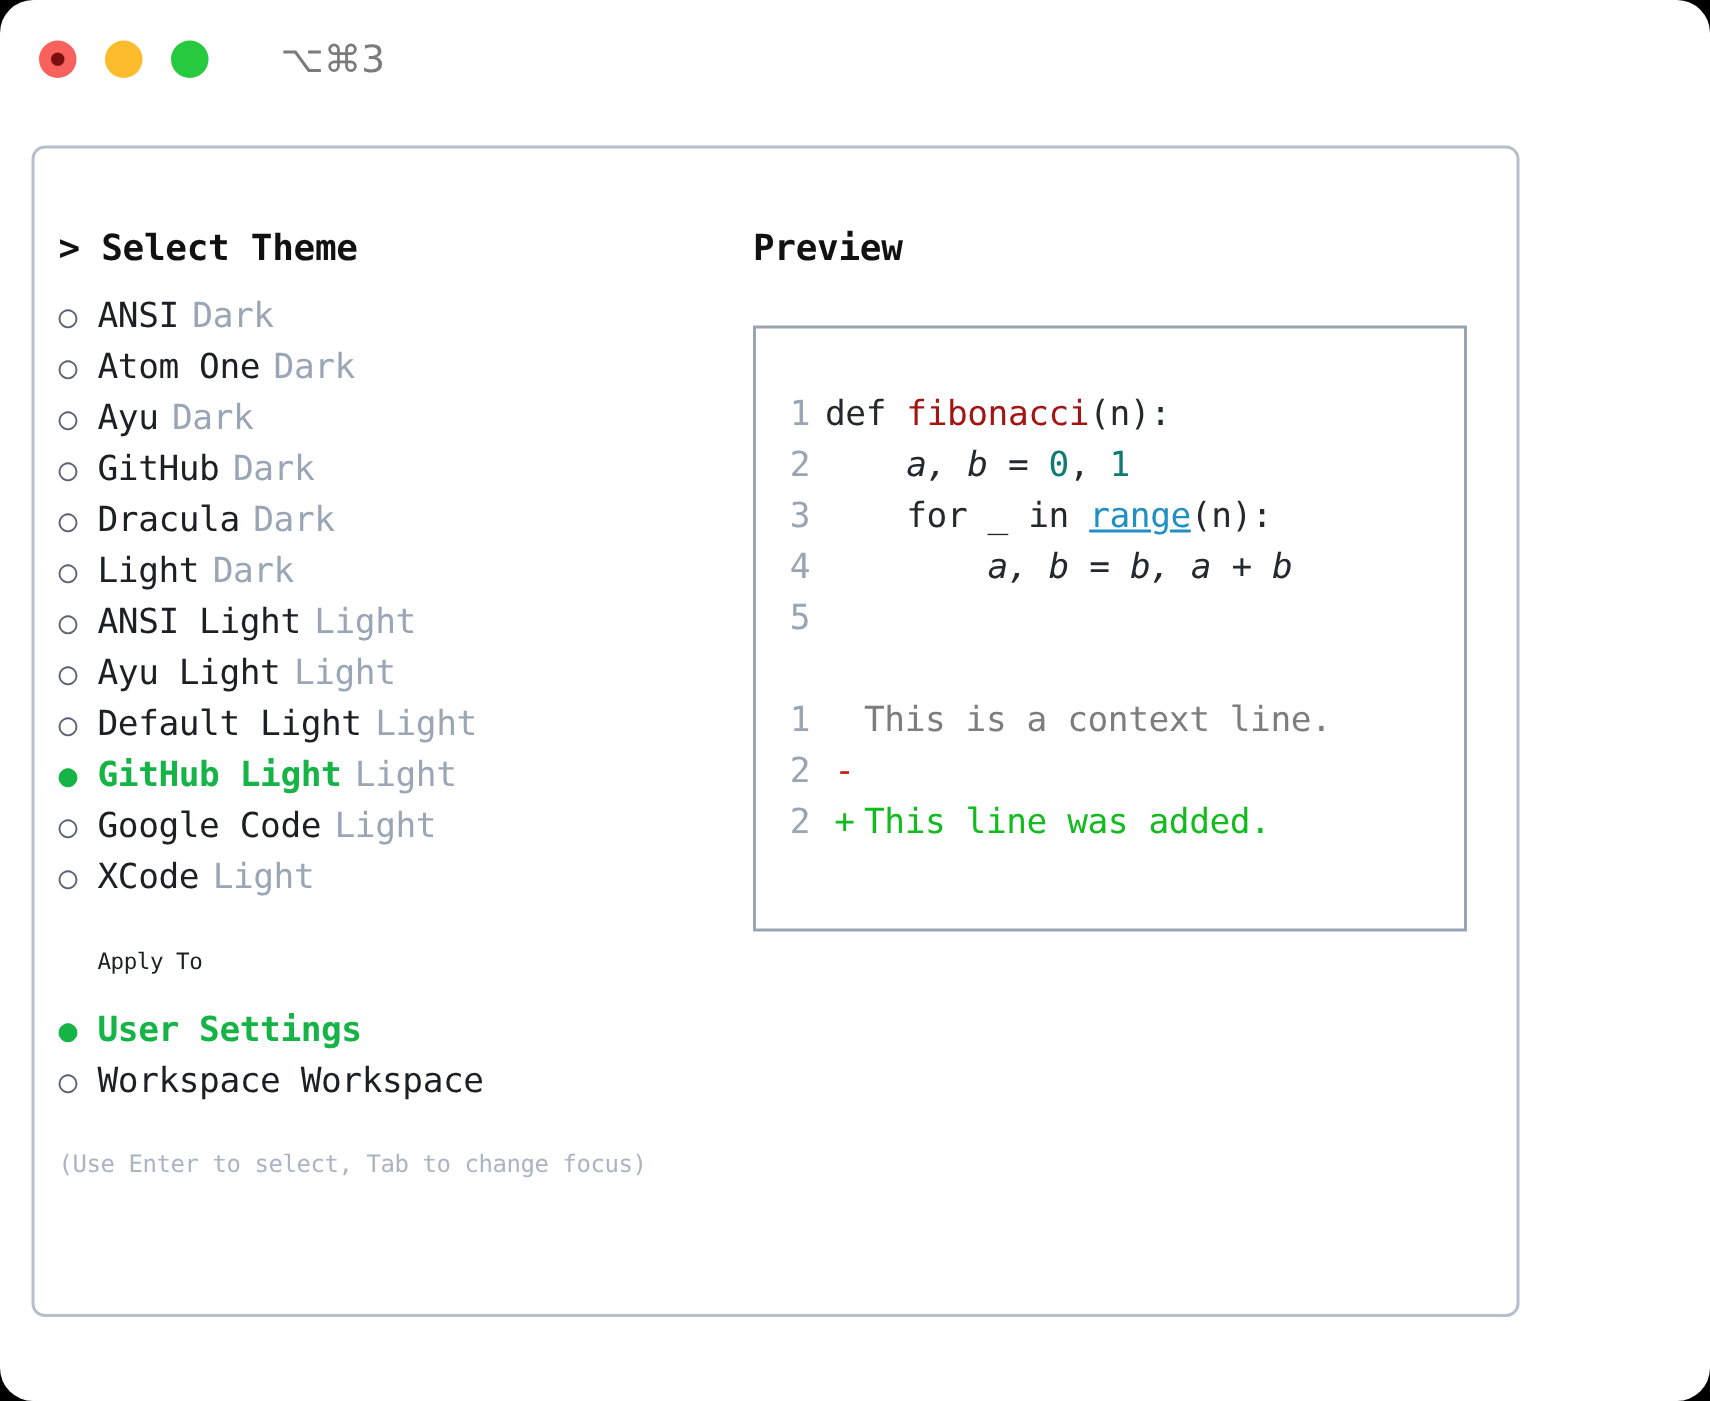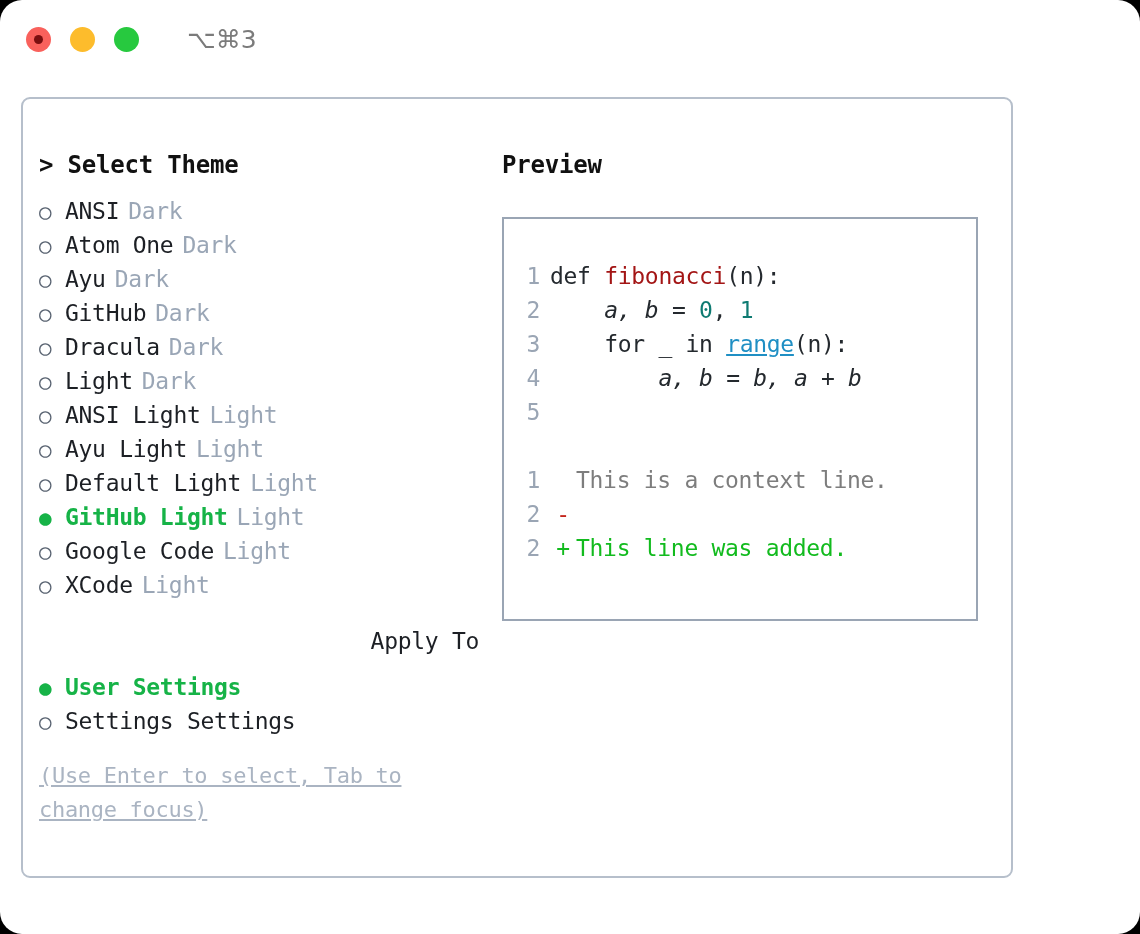--- a/index.html
+++ b/index.html
@@ -137,37 +137,35 @@
   }
   .opt-tag {
     color: #9aa6b6;
     margin-left: 9px;
   }
 
   .apply-block {
     margin-top: 34px;
   }
   .apply-title {
-    font-size: 23px;
+    font-size: 15px;
     color: #1c1f24;
     line-height: 34px;
     padding-left: 26px;
     white-space: pre;
     letter-spacing: -0.3px;
-    text-align: right;
   }
 
   .hint {
     margin-top: 33px;
-    font-size: 22px;
+    font-size: 16px;
     color: #aab4c2;
     line-height: 34px;
     width: 400px;
     letter-spacing: -0.3px;
-    text-decoration: underline;
   }
 
   
   .right-col {
     position: absolute;
     left: 479px;
     top: 49px;
     width: 490px;
   }
 
@@ -241,21 +239,21 @@
             <div class="opt-row"><span class="bullet">○</span><span class="opt-label">Default Light</span><span class="opt-tag">Light</span></div>
             <div class="opt-row selected"><span class="bullet selected">●</span><span class="opt-label">GitHub Light</span><span class="opt-tag">Light</span></div>
             <div class="opt-row"><span class="bullet">○</span><span class="opt-label">Google Code</span><span class="opt-tag">Light</span></div>
             <div class="opt-row"><span class="bullet">○</span><span class="opt-label">XCode</span><span class="opt-tag">Light</span></div>
           </div>
 
         <div class="apply-block">
           <div class="apply-title">Apply To</div>
           <div class="apply-list" id="apply-list">
               <div class="opt-row selected"><span class="bullet selected">●</span><span class="opt-label">User Settings</span></div>
-              <div class="opt-row"><span class="bullet">○</span><span class="opt-label">Settings Settings</span></div>
+              <div class="opt-row"><span class="bullet">○</span><span class="opt-label">Workspace Workspace</span></div>
             </div>
         </div>
 
         <div class="hint">(Use Enter to select, Tab to change focus)</div>
       </div>
 
       <div class="right-col">
         <div class="section-header">Preview</div>
 
         <div class="preview-box">

